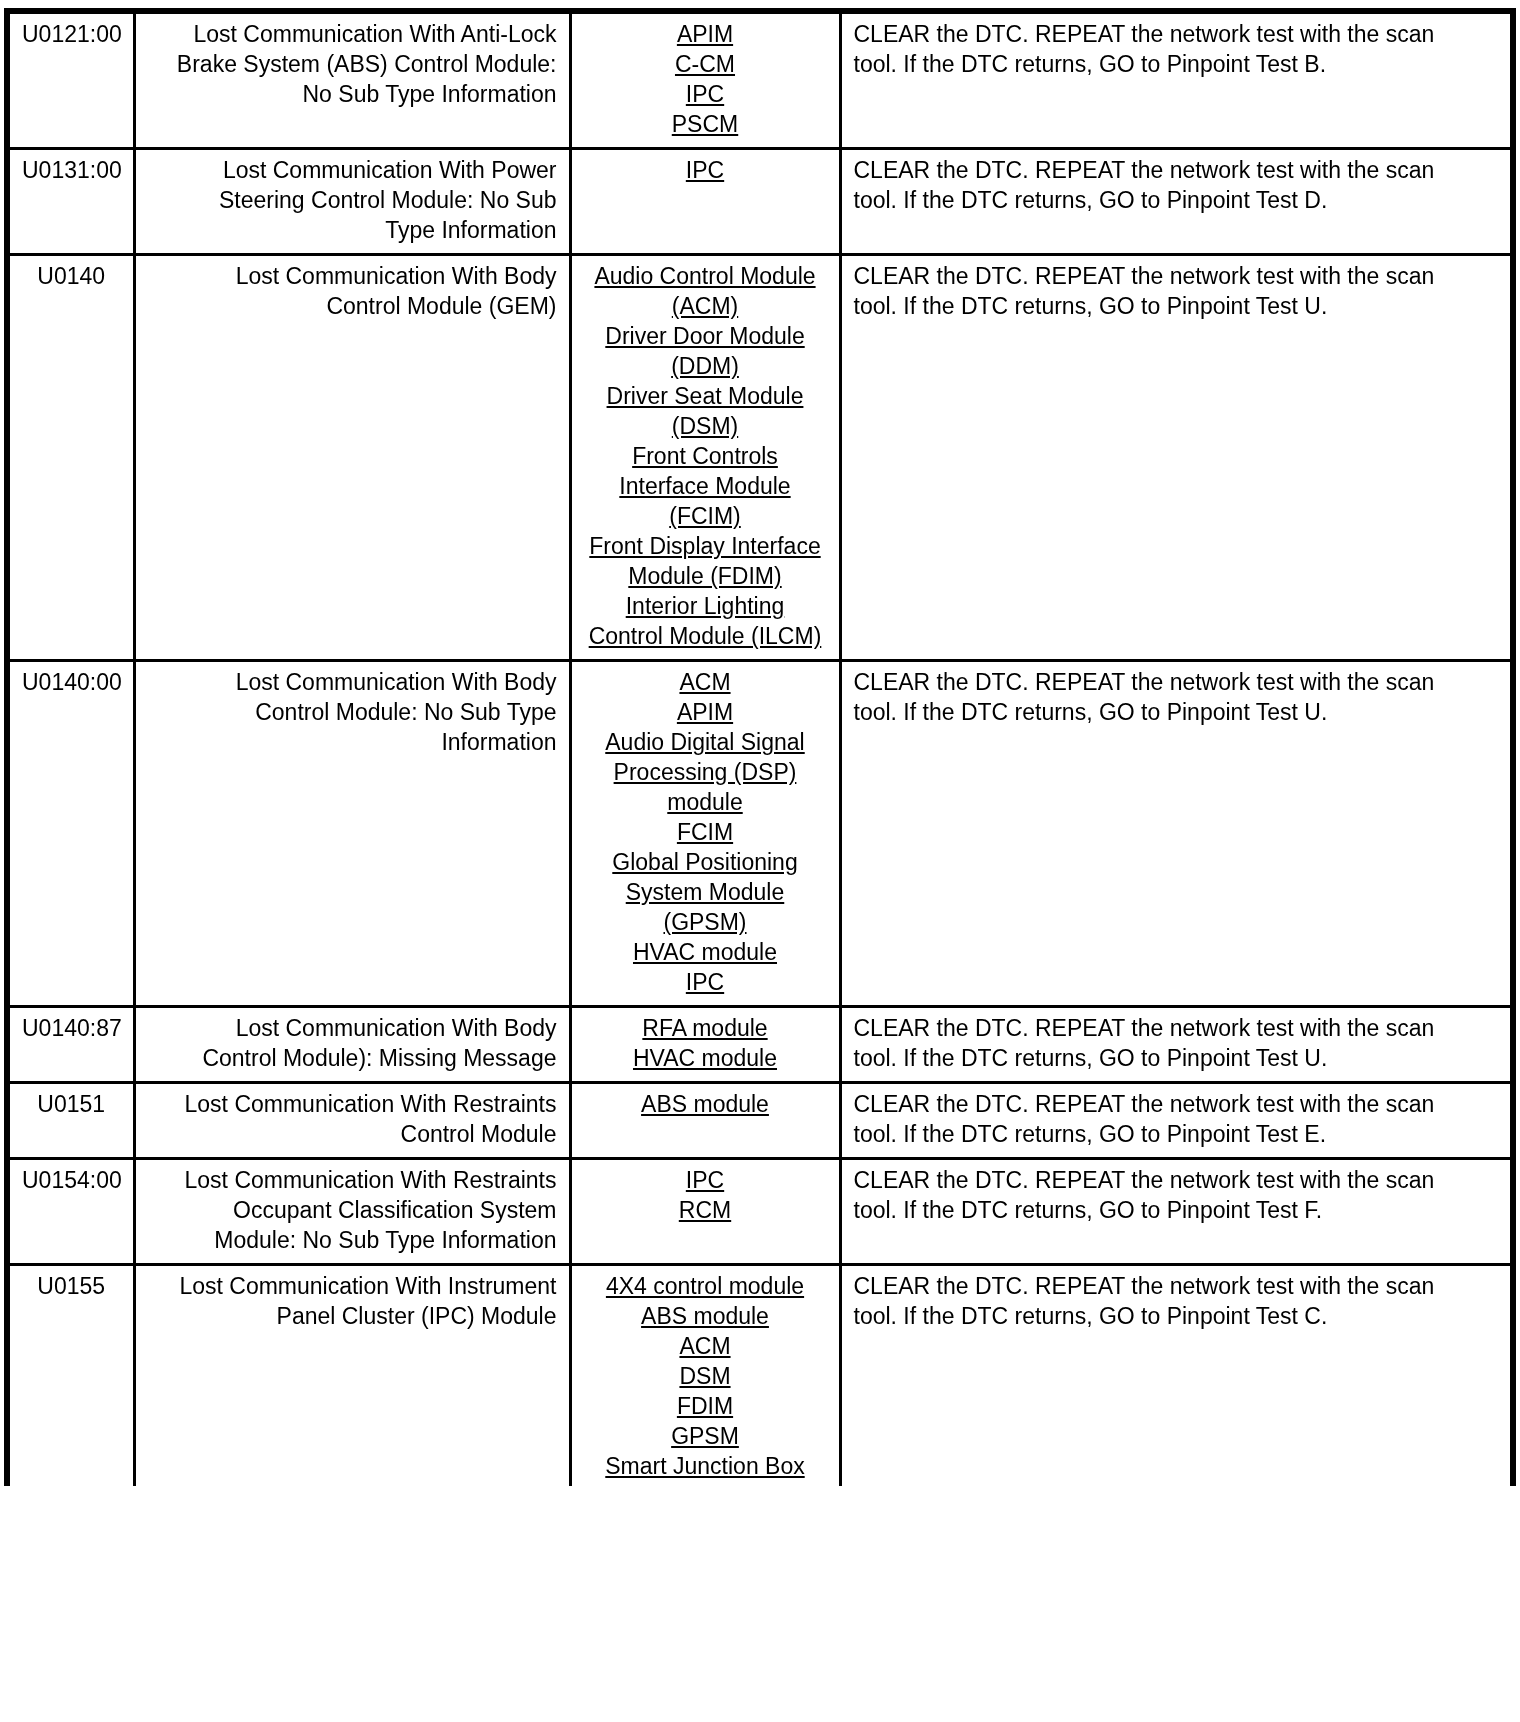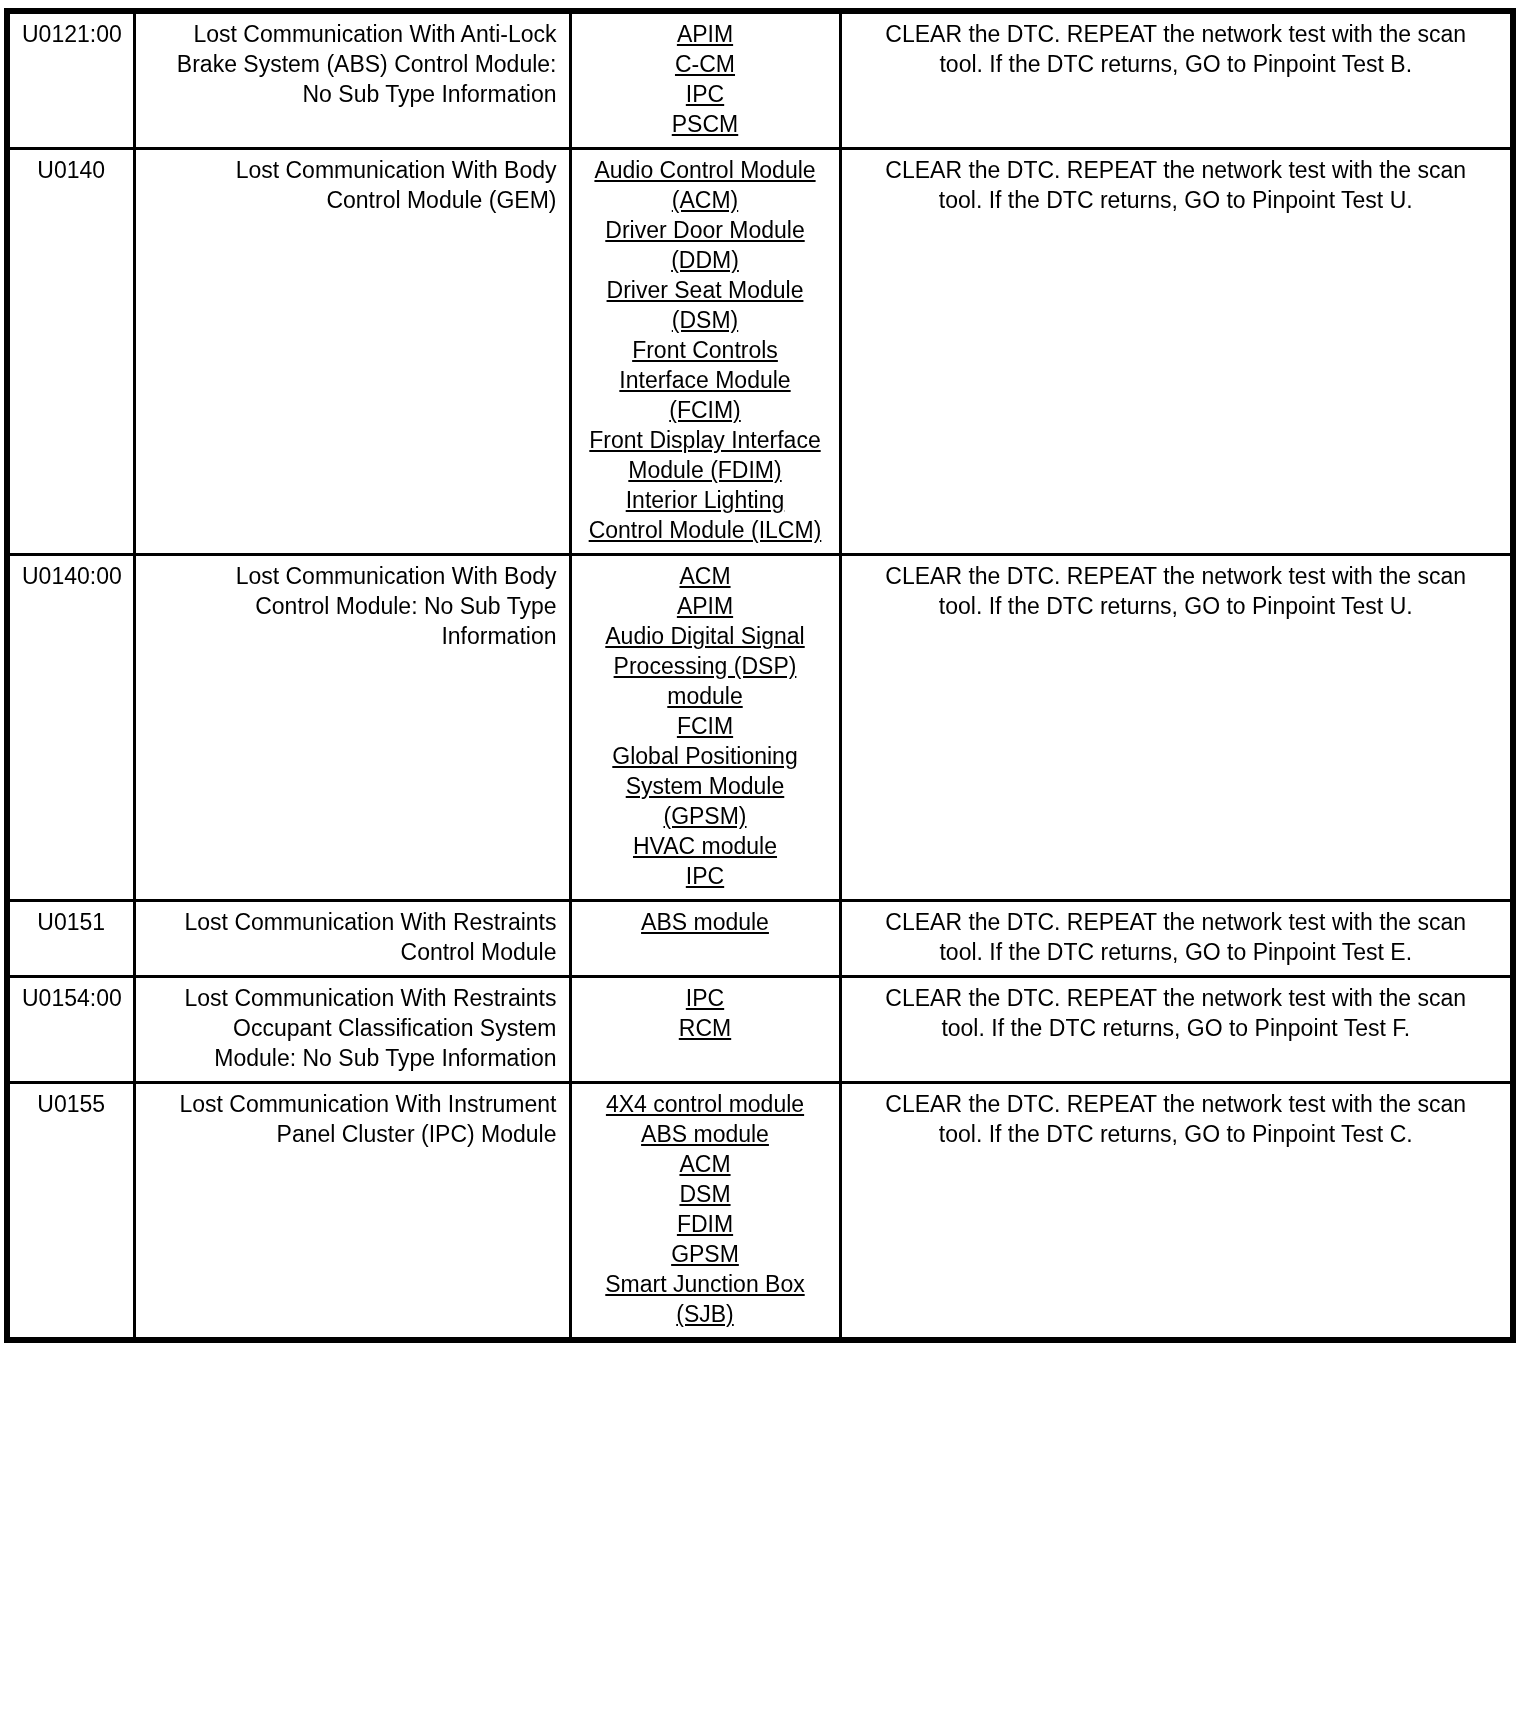--- a/index.html
+++ b/index.html
@@ -45,21 +45,21 @@
   td.col-desc {
     text-align: right;
   }
   td.col-modules {
     text-align: center;
     padding-left: 4px;
     padding-right: 4px;
     text-decoration: underline;
   }
   td.col-action {
-    text-align: center;
+    text-align: left;
   }
 </style>
 </head>
 <body>
 
 <div class="page">
   <table class="dtc-table">
     <colgroup>
       <col style="width:127px">
       <col style="width:436px">
@@ -71,20 +71,29 @@
           <td class="col-dtc">U0121:00</td>
           <td class="col-desc">Lost Communication With Anti-Lock
 Brake System (ABS) Control Module:
 No Sub Type Information</td>
           <td class="col-modules">APIM
 C-CM
 IPC
 PSCM</td>
           <td class="col-action">CLEAR the DTC. REPEAT the network test with the scan
 tool. If the DTC returns, GO to Pinpoint Test B.</td>
+        </tr>
+        <tr>
+          <td class="col-dtc">U0131:00</td>
+          <td class="col-desc">Lost Communication With Power
+Steering Control Module: No Sub
+Type Information</td>
+          <td class="col-modules">IPC</td>
+          <td class="col-action">CLEAR the DTC. REPEAT the network test with the scan
+tool. If the DTC returns, GO to Pinpoint Test D.</td>
         </tr>
         <tr>
           <td class="col-dtc">U0140</td>
           <td class="col-desc">Lost Communication With Body
 Control Module (GEM)</td>
           <td class="col-modules">Audio Control Module
 (ACM)
 Driver Door Module
 (DDM)
 Driver Seat Module
@@ -112,20 +121,29 @@
 FCIM
 Global Positioning
 System Module
 (GPSM)
 HVAC module
 IPC</td>
           <td class="col-action">CLEAR the DTC. REPEAT the network test with the scan
 tool. If the DTC returns, GO to Pinpoint Test U.</td>
         </tr>
         <tr>
+          <td class="col-dtc">U0140:87</td>
+          <td class="col-desc">Lost Communication With Body
+Control Module): Missing Message</td>
+          <td class="col-modules">RFA module
+HVAC module</td>
+          <td class="col-action">CLEAR the DTC. REPEAT the network test with the scan
+tool. If the DTC returns, GO to Pinpoint Test U.</td>
+        </tr>
+        <tr>
           <td class="col-dtc">U0151</td>
           <td class="col-desc">Lost Communication With Restraints
 Control Module</td>
           <td class="col-modules">ABS module</td>
           <td class="col-action">CLEAR the DTC. REPEAT the network test with the scan
 tool. If the DTC returns, GO to Pinpoint Test E.</td>
         </tr>
         <tr>
           <td class="col-dtc">U0154:00</td>
           <td class="col-desc">Lost Communication With Restraints

